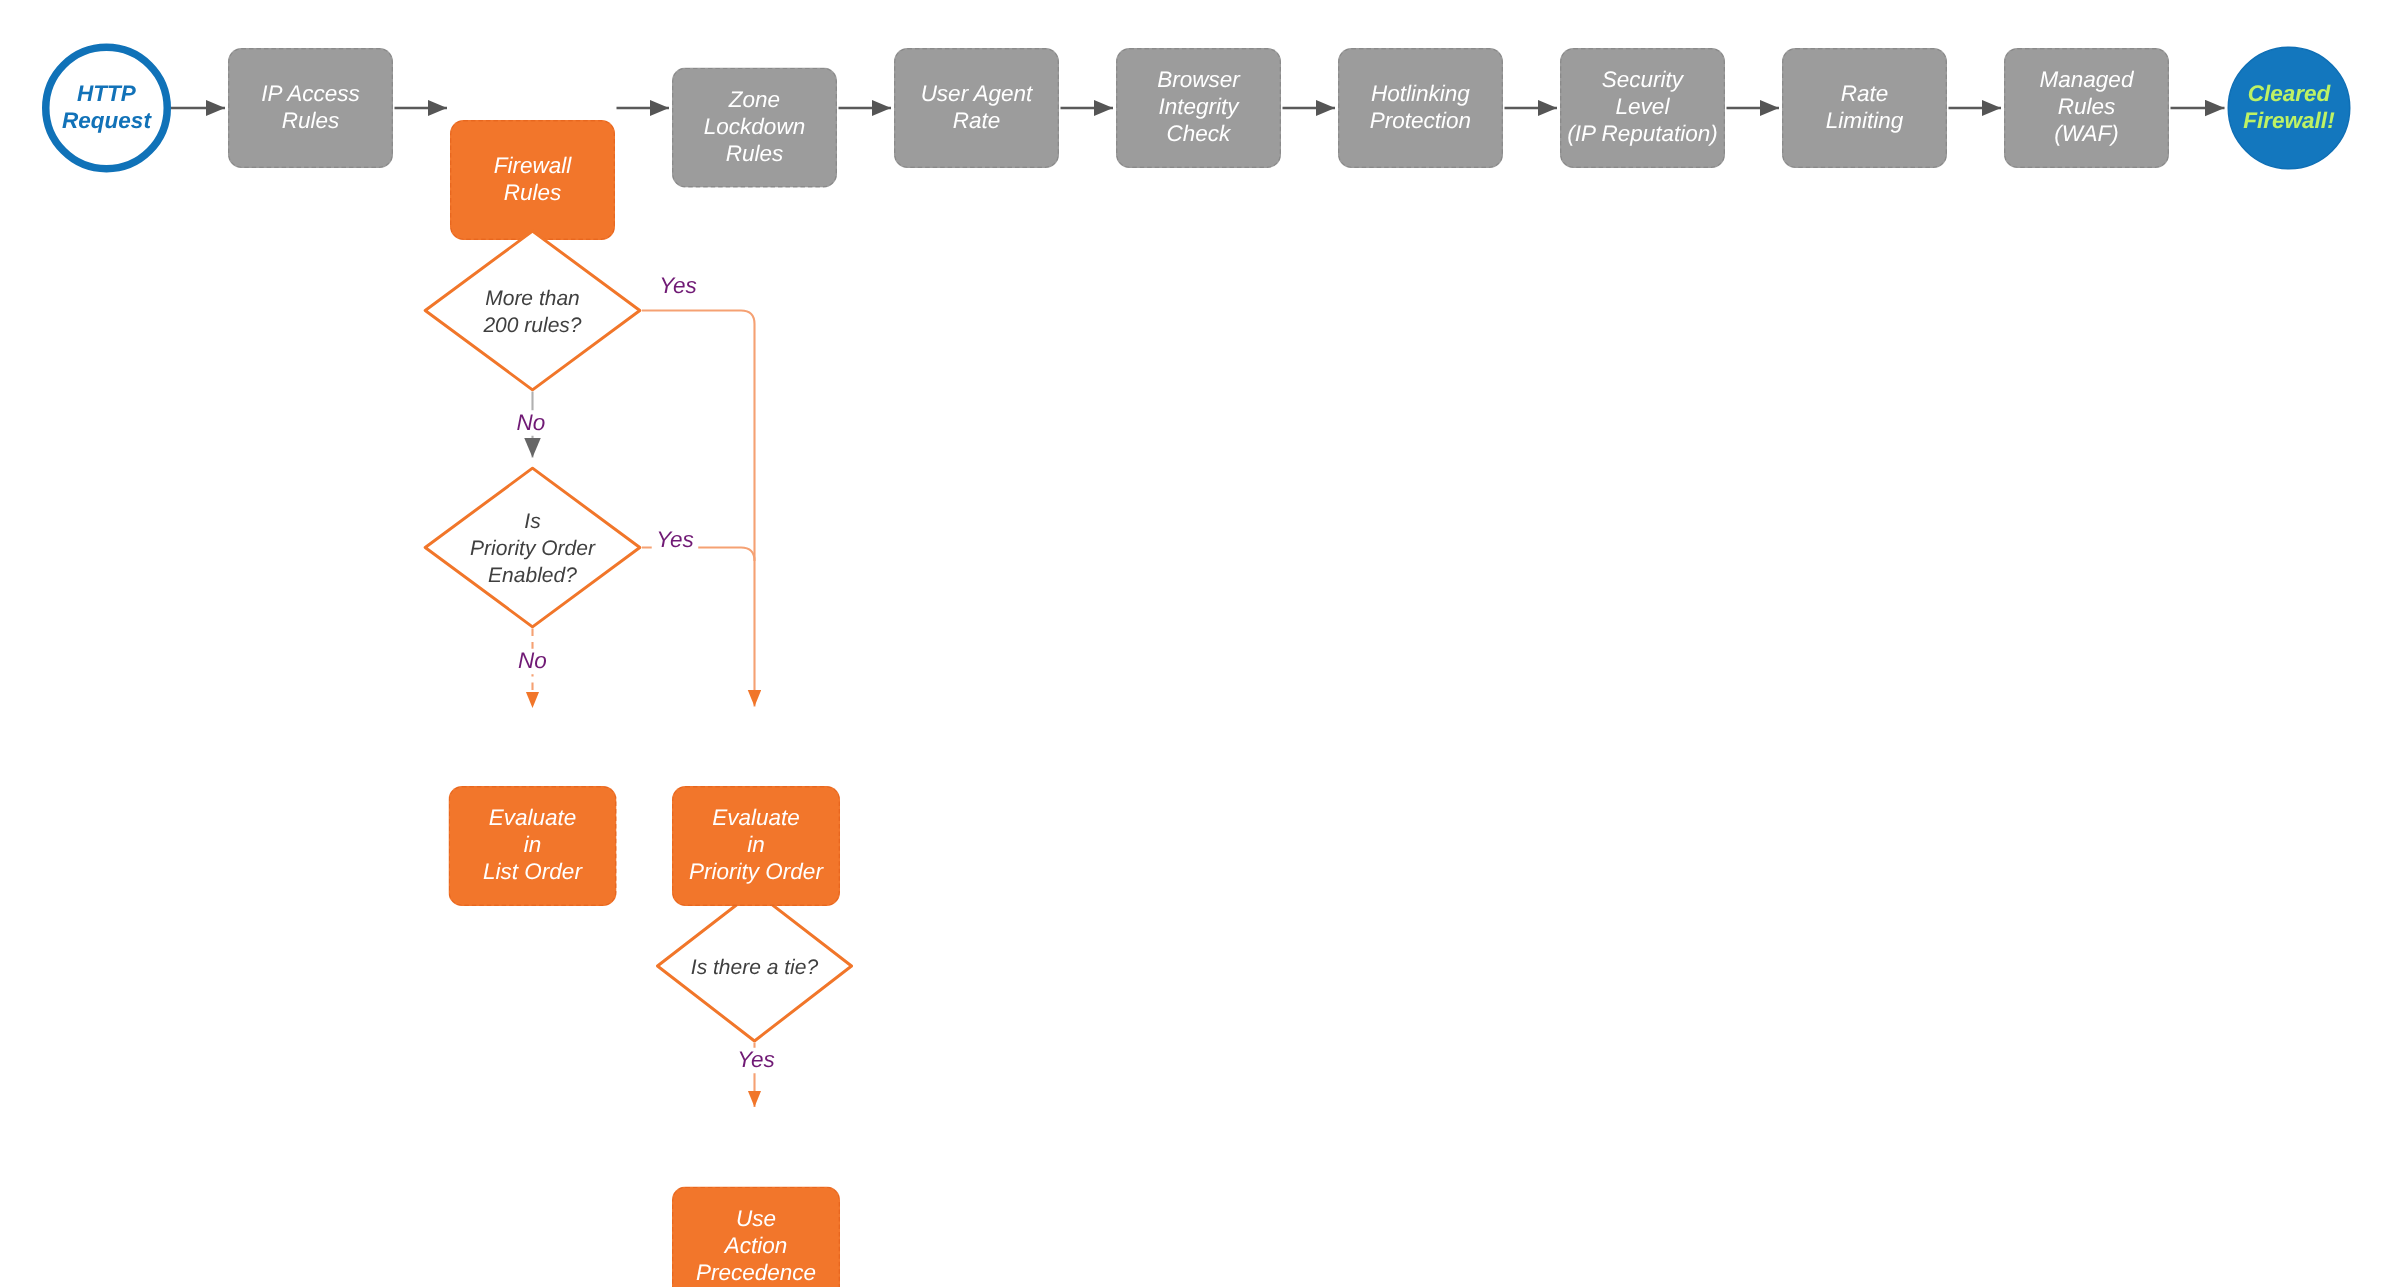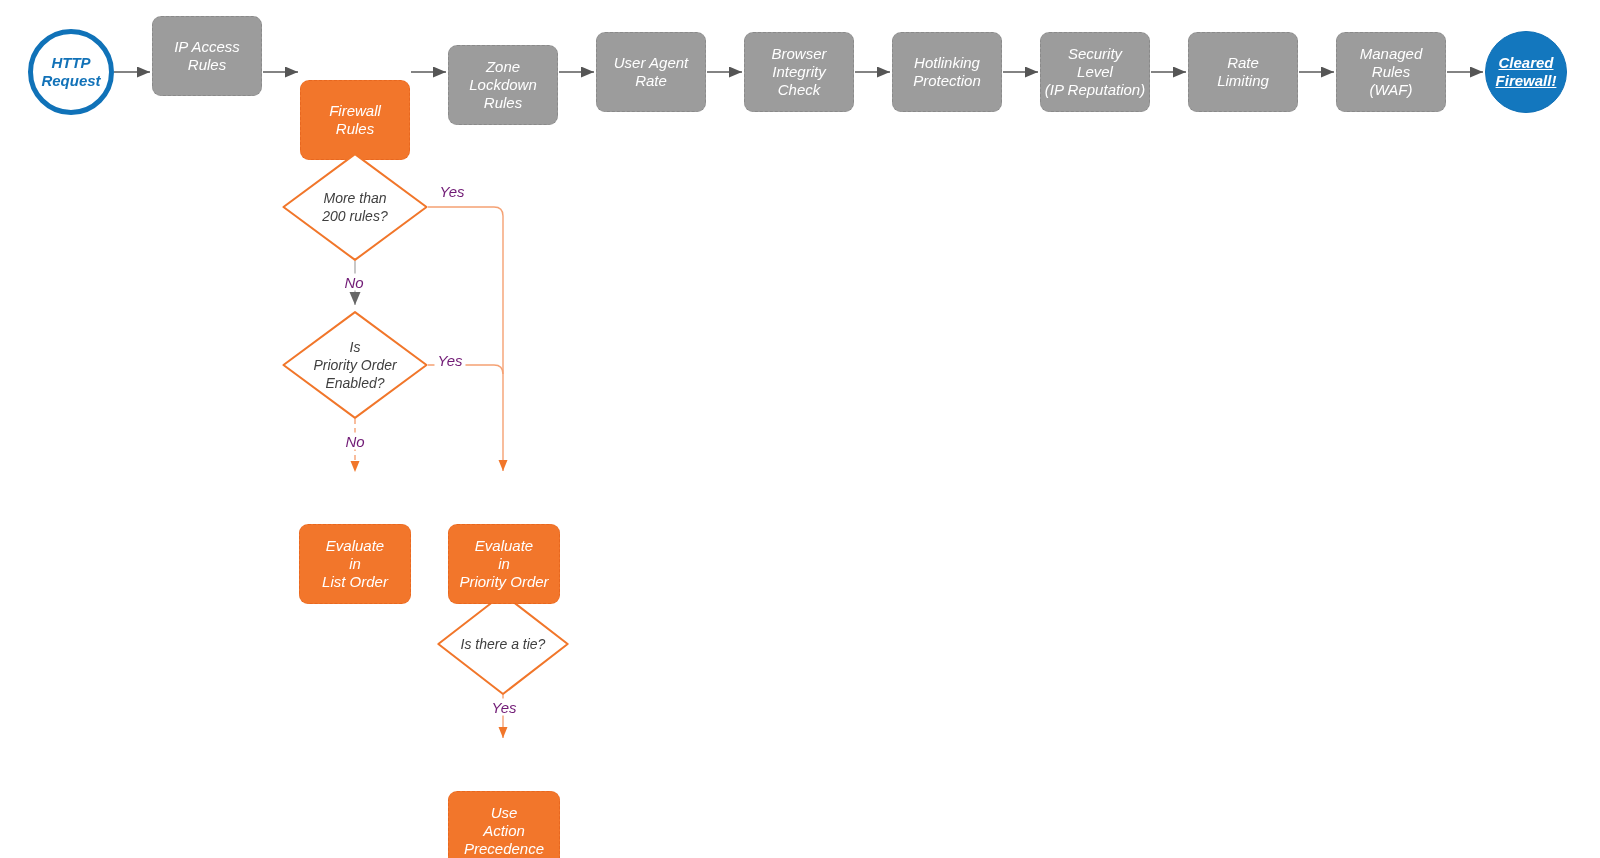--- a/index.html
+++ b/index.html
@@ -13,21 +13,21 @@
     text-align:center;white-space:pre-line;box-sizing:border-box;
   }
   .box{
     width:110px;height:80px;border-radius:9px;font-style:italic;
     font-size:15px;line-height:18px;color:#ffffff;
   }
   .gray{background:#9c9c9c;border:1px dashed #8a8a8a;}
   .orangebox{background:#f2762b;border:1px dashed #e8671f;margin-top:48px;}
   .circle{border-radius:50%;font-weight:bold;font-style:italic;font-size:15px;line-height:18px;}
   .start{width:86px;height:86px;background:#ffffff;border:5px solid #1072b8;color:#1272b8;}
-  .end{width:82px;height:82px;background:#1377be;border:1px solid #0f6fb5;color:#ffffff;text-decoration:underline;}
+  .end{width:82px;height:82px;background:#1377be;border:1px solid #0f6fb5;color:#bef264;}
   .diamond{background:transparent;}
   .diamond .shape{position:absolute;left:0;top:0;width:100%;height:100%;}
   .dlbl{
     position:relative;z-index:1;font-size:14px;line-height:18px;color:#3f3f3f;
     white-space:pre-line;
     font-style:italic;
   }
   .edge-label{
     position:absolute;z-index:3;transform:translate(-50%,-50%);
     font-style:italic;font-size:15px;color:#701a75;background:#ffffff;padding:0 3px;
@@ -74,21 +74,21 @@
     </g>
 
     <path d="M355,261 V305" stroke="#b0b0b0" stroke-width="1.4" fill="none" marker-end="url(#mDark)"></path>
   </svg>
 
   <div class="node circle start" style="left:28px;top:29px">
     <span>HTTP
 Request</span>
   </div>
 
-  <div class="node box gray" style="left:152px;top:16px">IP Access
+  <div class="node box gray" style="left:152px;top:32px">IP Access
 Rules</div>
   <div class="node box orangebox" style="left:300px;top:32px">Firewall
 Rules</div>
   <div class="node box gray" style="left:448px;top:45px">Zone
 Lockdown
 Rules</div>
   <div class="node box gray" style="left:596px;top:32px">User Agent
 Rate</div>
   <div class="node box gray" style="left:744px;top:32px">Browser
 Integrity

